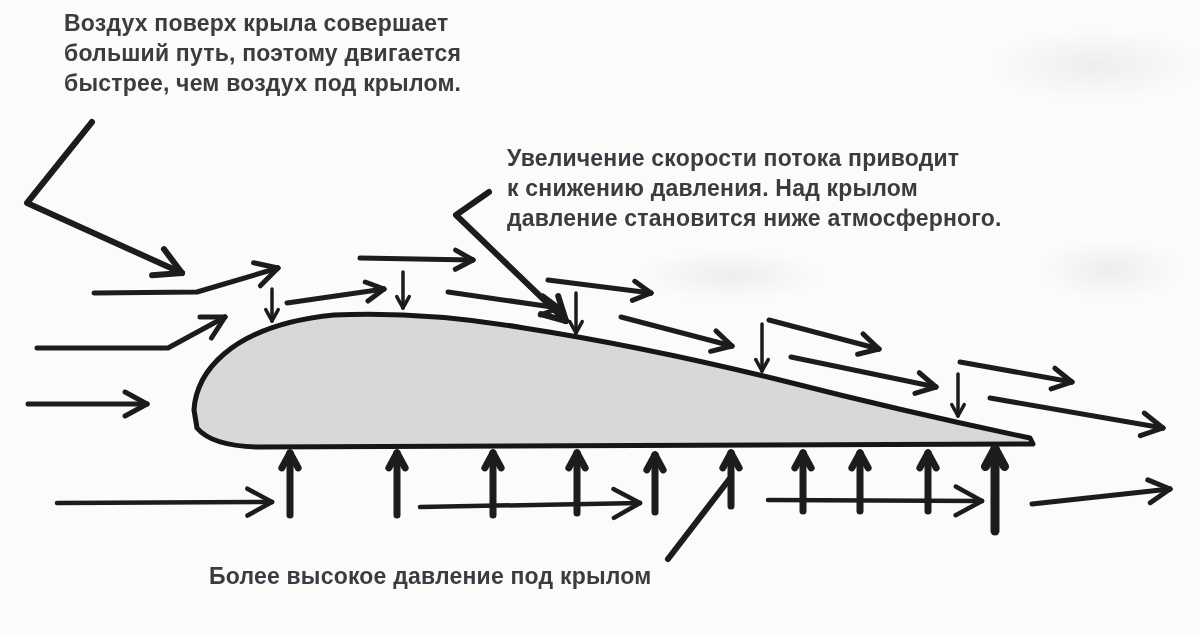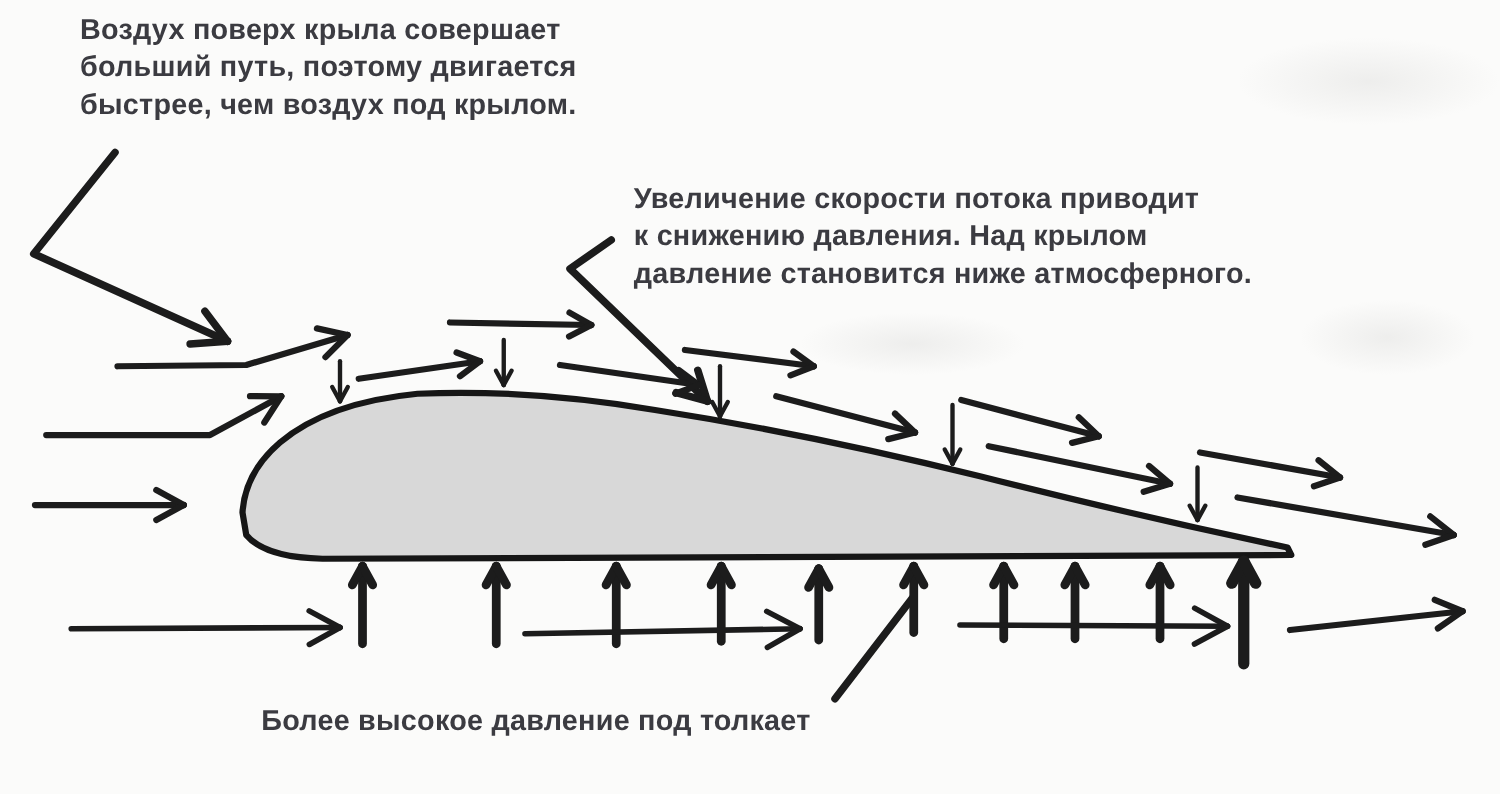--- a/index.html
+++ b/index.html
@@ -221,16 +221,16 @@
     <span class="note-line">быстрее, чем воздух под крылом.</span>
   </div>
 
   <div class="note" id="note-mid-right">
     <span class="note-line">Увеличение скорости потока приводит</span>
     <span class="note-line">к снижению давления. Над крылом</span>
     <span class="note-line">давление становится ниже атмосферного.</span>
   </div>
 
   <div class="note" id="note-bottom">
-    <span class="note-line">Более высокое давление под толкает</span>
+    <span class="note-line">Более высокое давление под крылом</span>
   </div>
 
 </div>
 
 </body></html>

